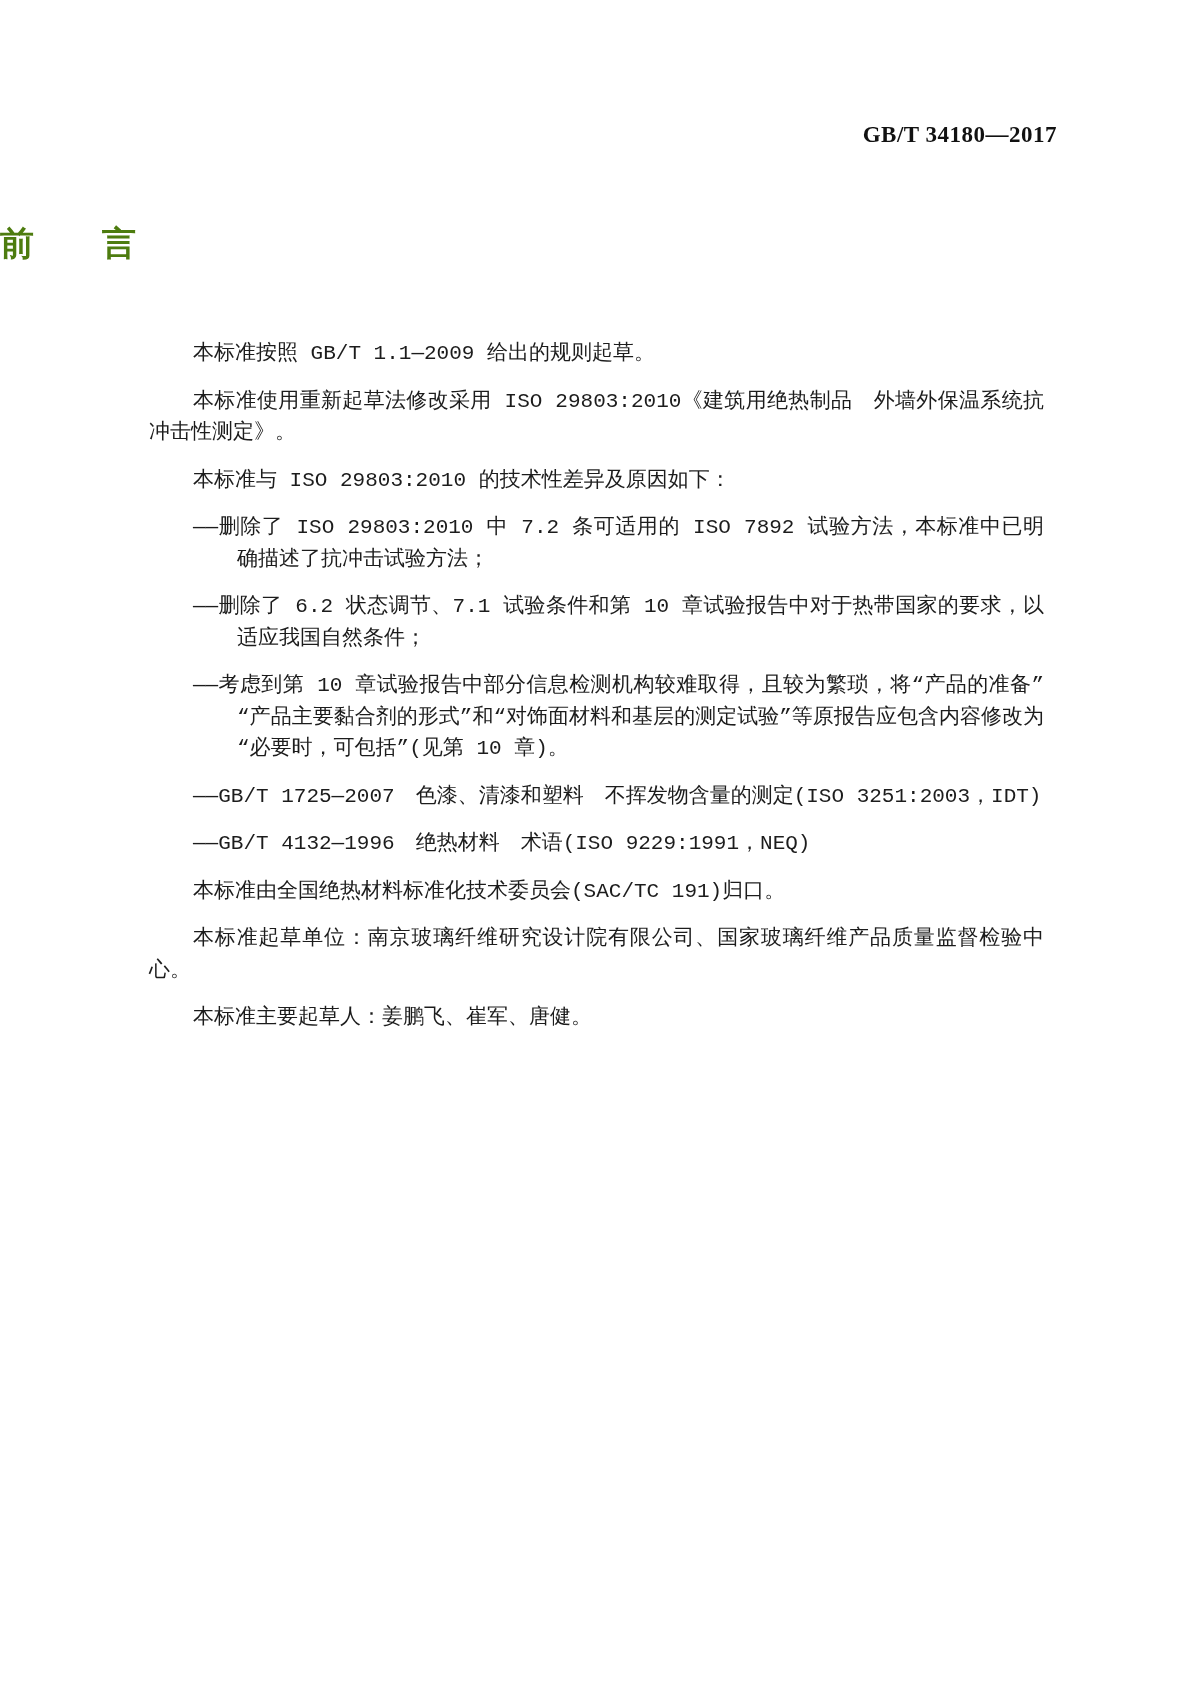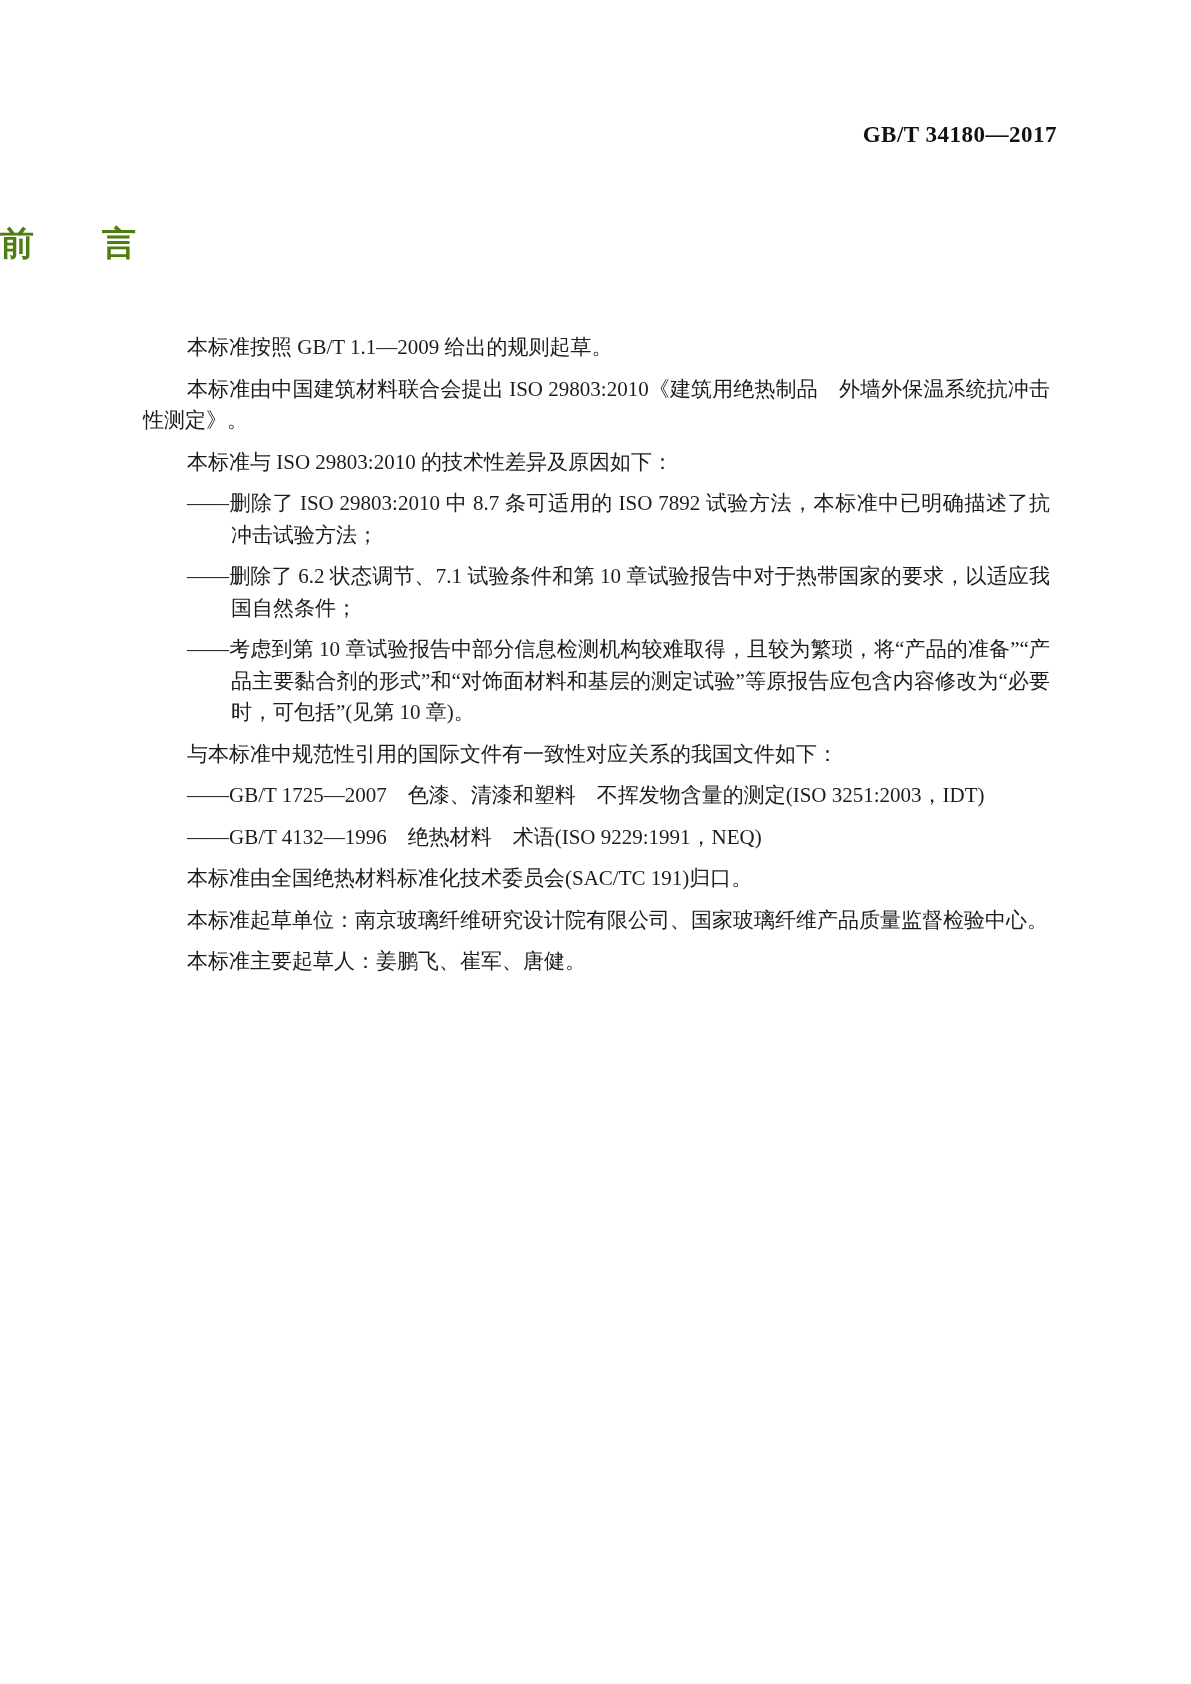--- a/index.html
+++ b/index.html
@@ -42,22 +42,23 @@
   .doc-body {
     position: absolute;
     top: 322px;
     left: 133px;
     width: 927px;
     font-size: 21px;
     line-height: 31.5px;
     text-align: justify;
   }
   .doc-body p {
-    margin: 10px;
+    margin: 16px;
     padding: 0;
+    font-family: Liberation Mono, monospace;
   }
   p.para {
     text-indent: 44px;
   }
   p.dash {
     padding-left: 88px;
     text-indent: -44px;
   }
   .page-number {
     position: absolute;
@@ -71,26 +72,25 @@
 <body>
 
 <div class="page">
 
   <div class="std-code">GB/T 34180—2017</div>
 
   <div class="doc-title">前　　言</div>
 
   <div class="doc-body">
       <p class="para">本标准按照 GB/T 1.1—2009 给出的规则起草。</p>
-      <p class="para">本标准由中国建筑材料联合会提出 ISO 29803:2010《建筑用绝热制品　外墙外保温系统抗冲击性测定》。</p>
+      <p class="para">本标准使用重新起草法修改采用 ISO 29803:2010《建筑用绝热制品　外墙外保温系统抗冲击性测定》。</p>
       <p class="para">本标准与 ISO 29803:2010 的技术性差异及原因如下：</p>
-      <p class="dash">——删除了 ISO 29803:2010 中 8.7 条可适用的 ISO 7892 试验方法，本标准中已明确描述了抗冲击试验方法；</p>
+      <p class="dash">——删除了 ISO 29803:2010 中 7.2 条可适用的 ISO 7892 试验方法，本标准中已明确描述了抗冲击试验方法；</p>
       <p class="dash">——删除了 6.2 状态调节、7.1 试验条件和第 10 章试验报告中对于热带国家的要求，以适应我国自然条件；</p>
       <p class="dash">——考虑到第 10 章试验报告中部分信息检测机构较难取得，且较为繁琐，将“产品的准备”“产品主要黏合剂的形式”和“对饰面材料和基层的测定试验”等原报告应包含内容修改为“必要时，可包括”(见第 10 章)。</p>
-      <p class="para">与本标准中规范性引用的国际文件有一致性对应关系的我国文件如下：</p>
       <p class="dash">——GB/T 1725—2007　色漆、清漆和塑料　不挥发物含量的测定(ISO 3251:2003，IDT)</p>
       <p class="dash">——GB/T 4132—1996　绝热材料　术语(ISO 9229:1991，NEQ)</p>
       <p class="para">本标准由全国绝热材料标准化技术委员会(SAC/TC 191)归口。</p>
       <p class="para">本标准起草单位：南京玻璃纤维研究设计院有限公司、国家玻璃纤维产品质量监督检验中心。</p>
       <p class="para">本标准主要起草人：姜鹏飞、崔军、唐健。</p>
     </div>
 
   <div class="page-number">I</div>
 
 </div>

